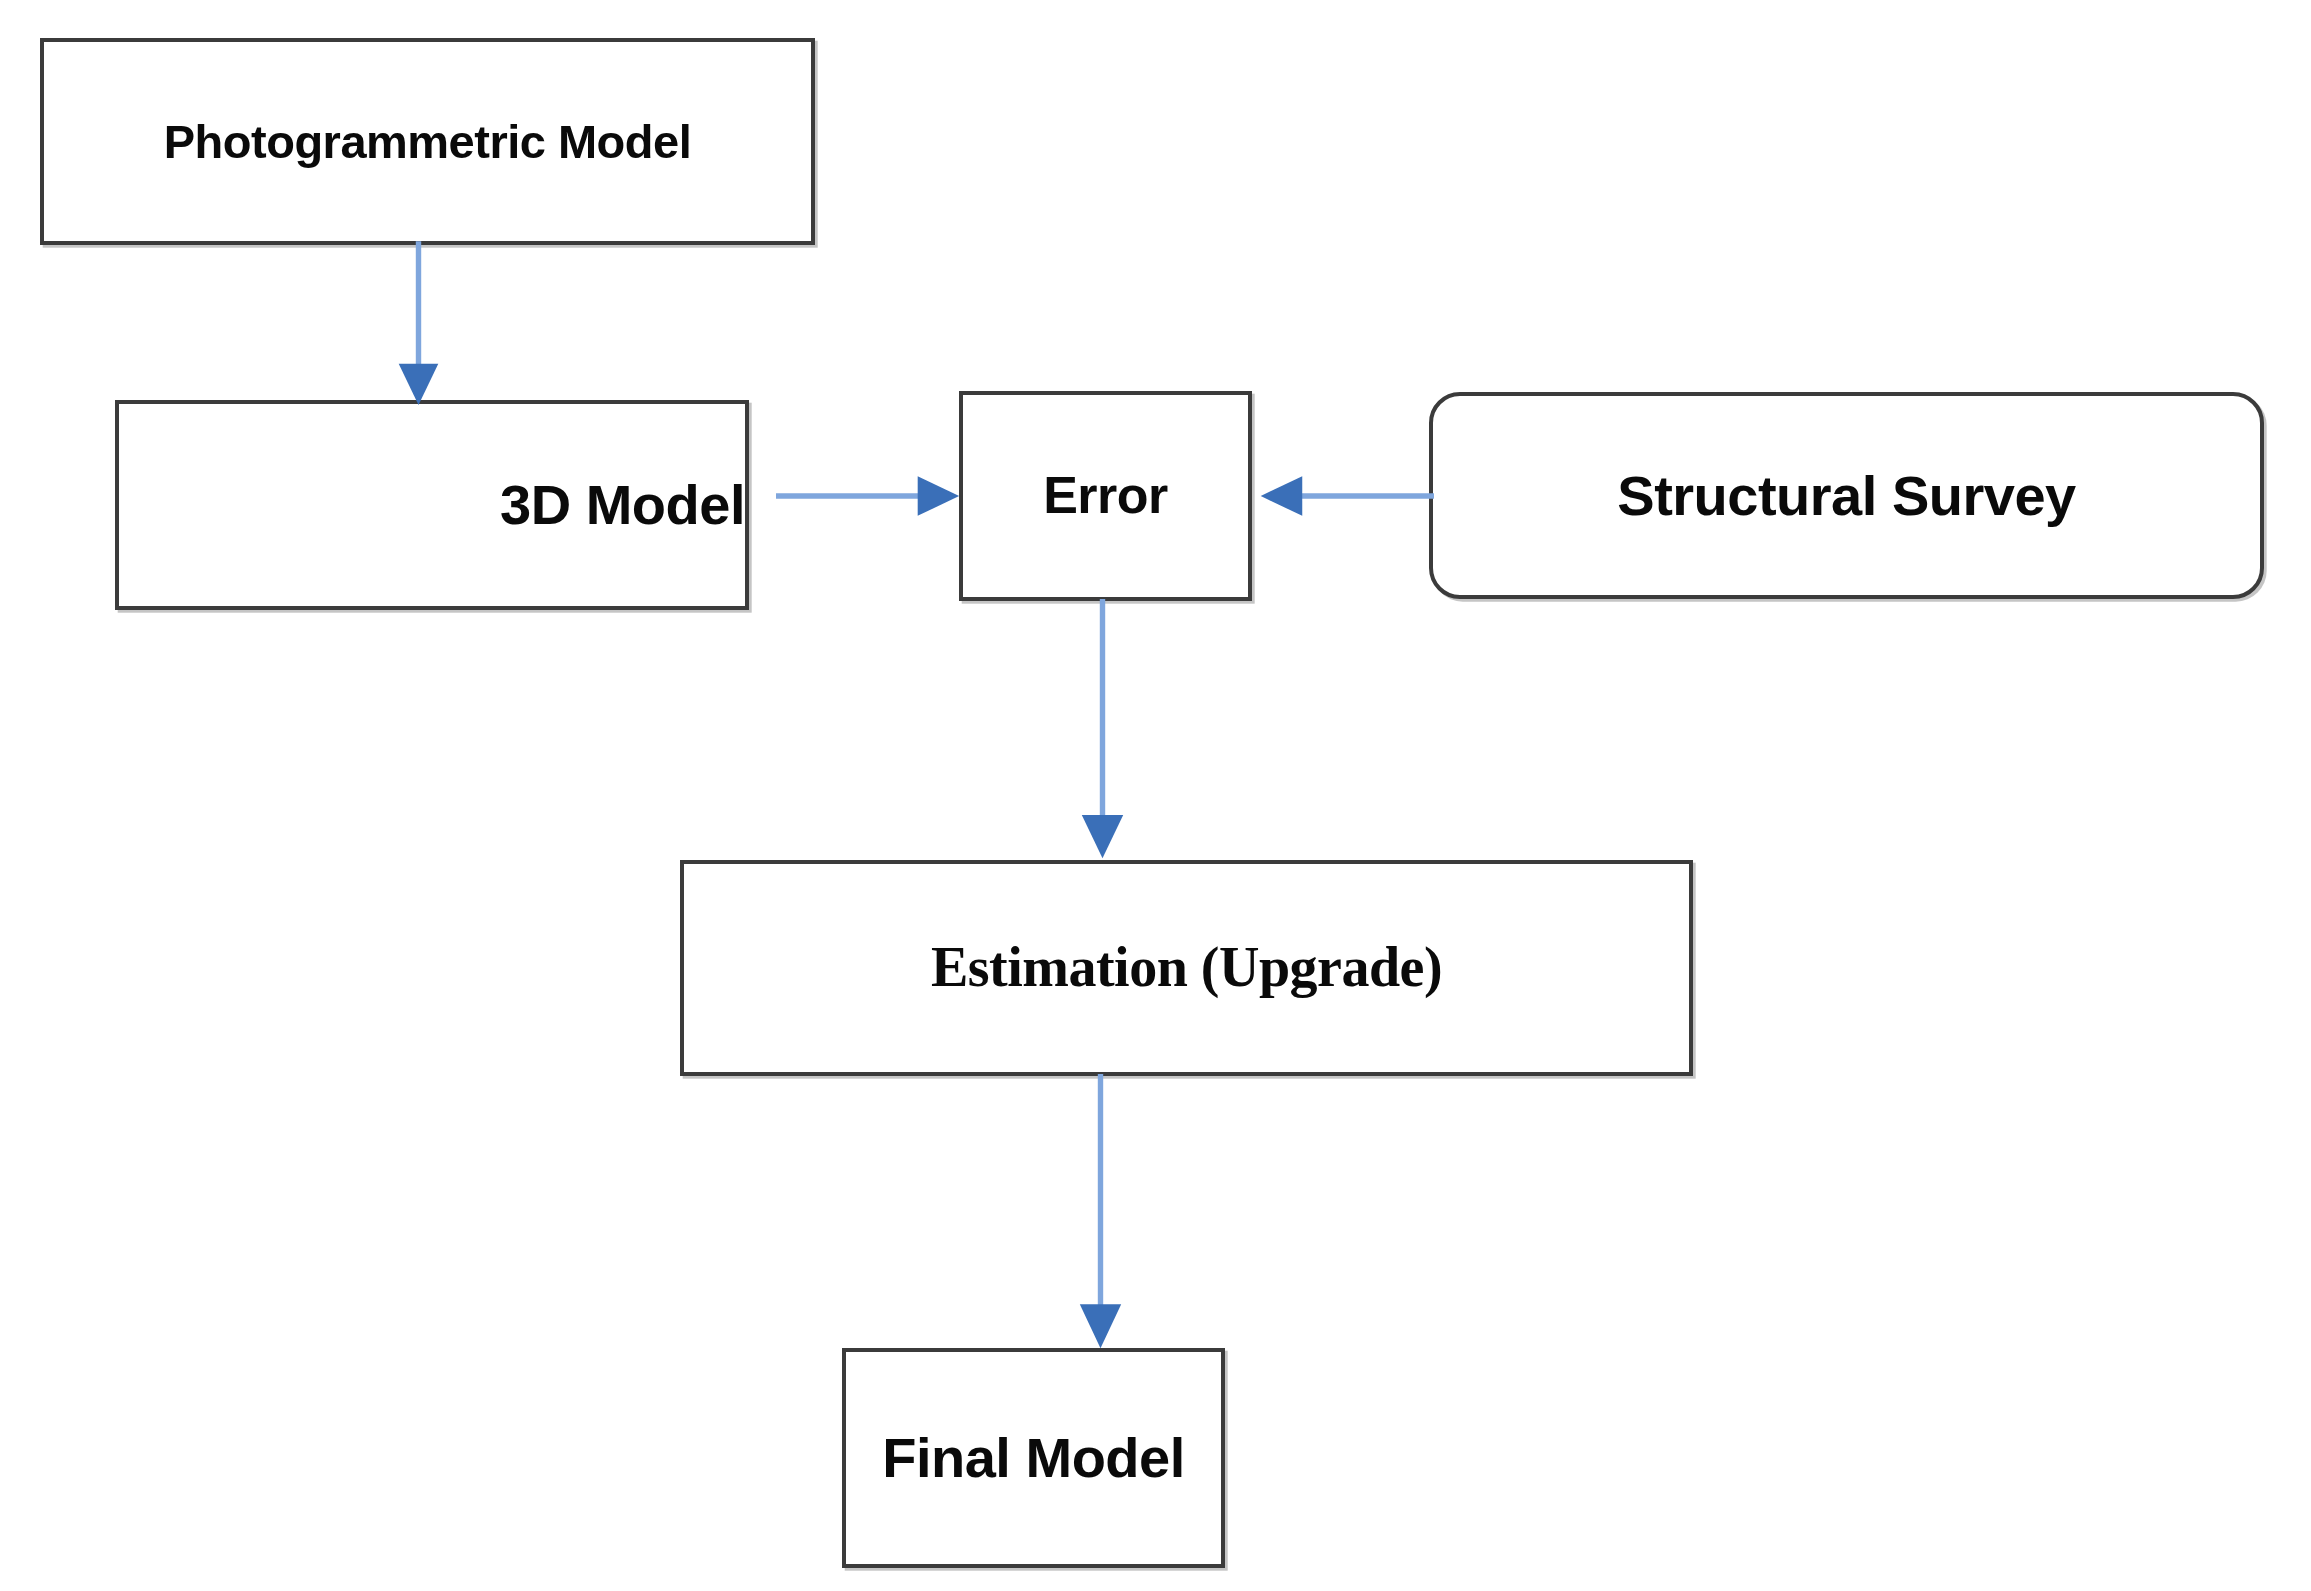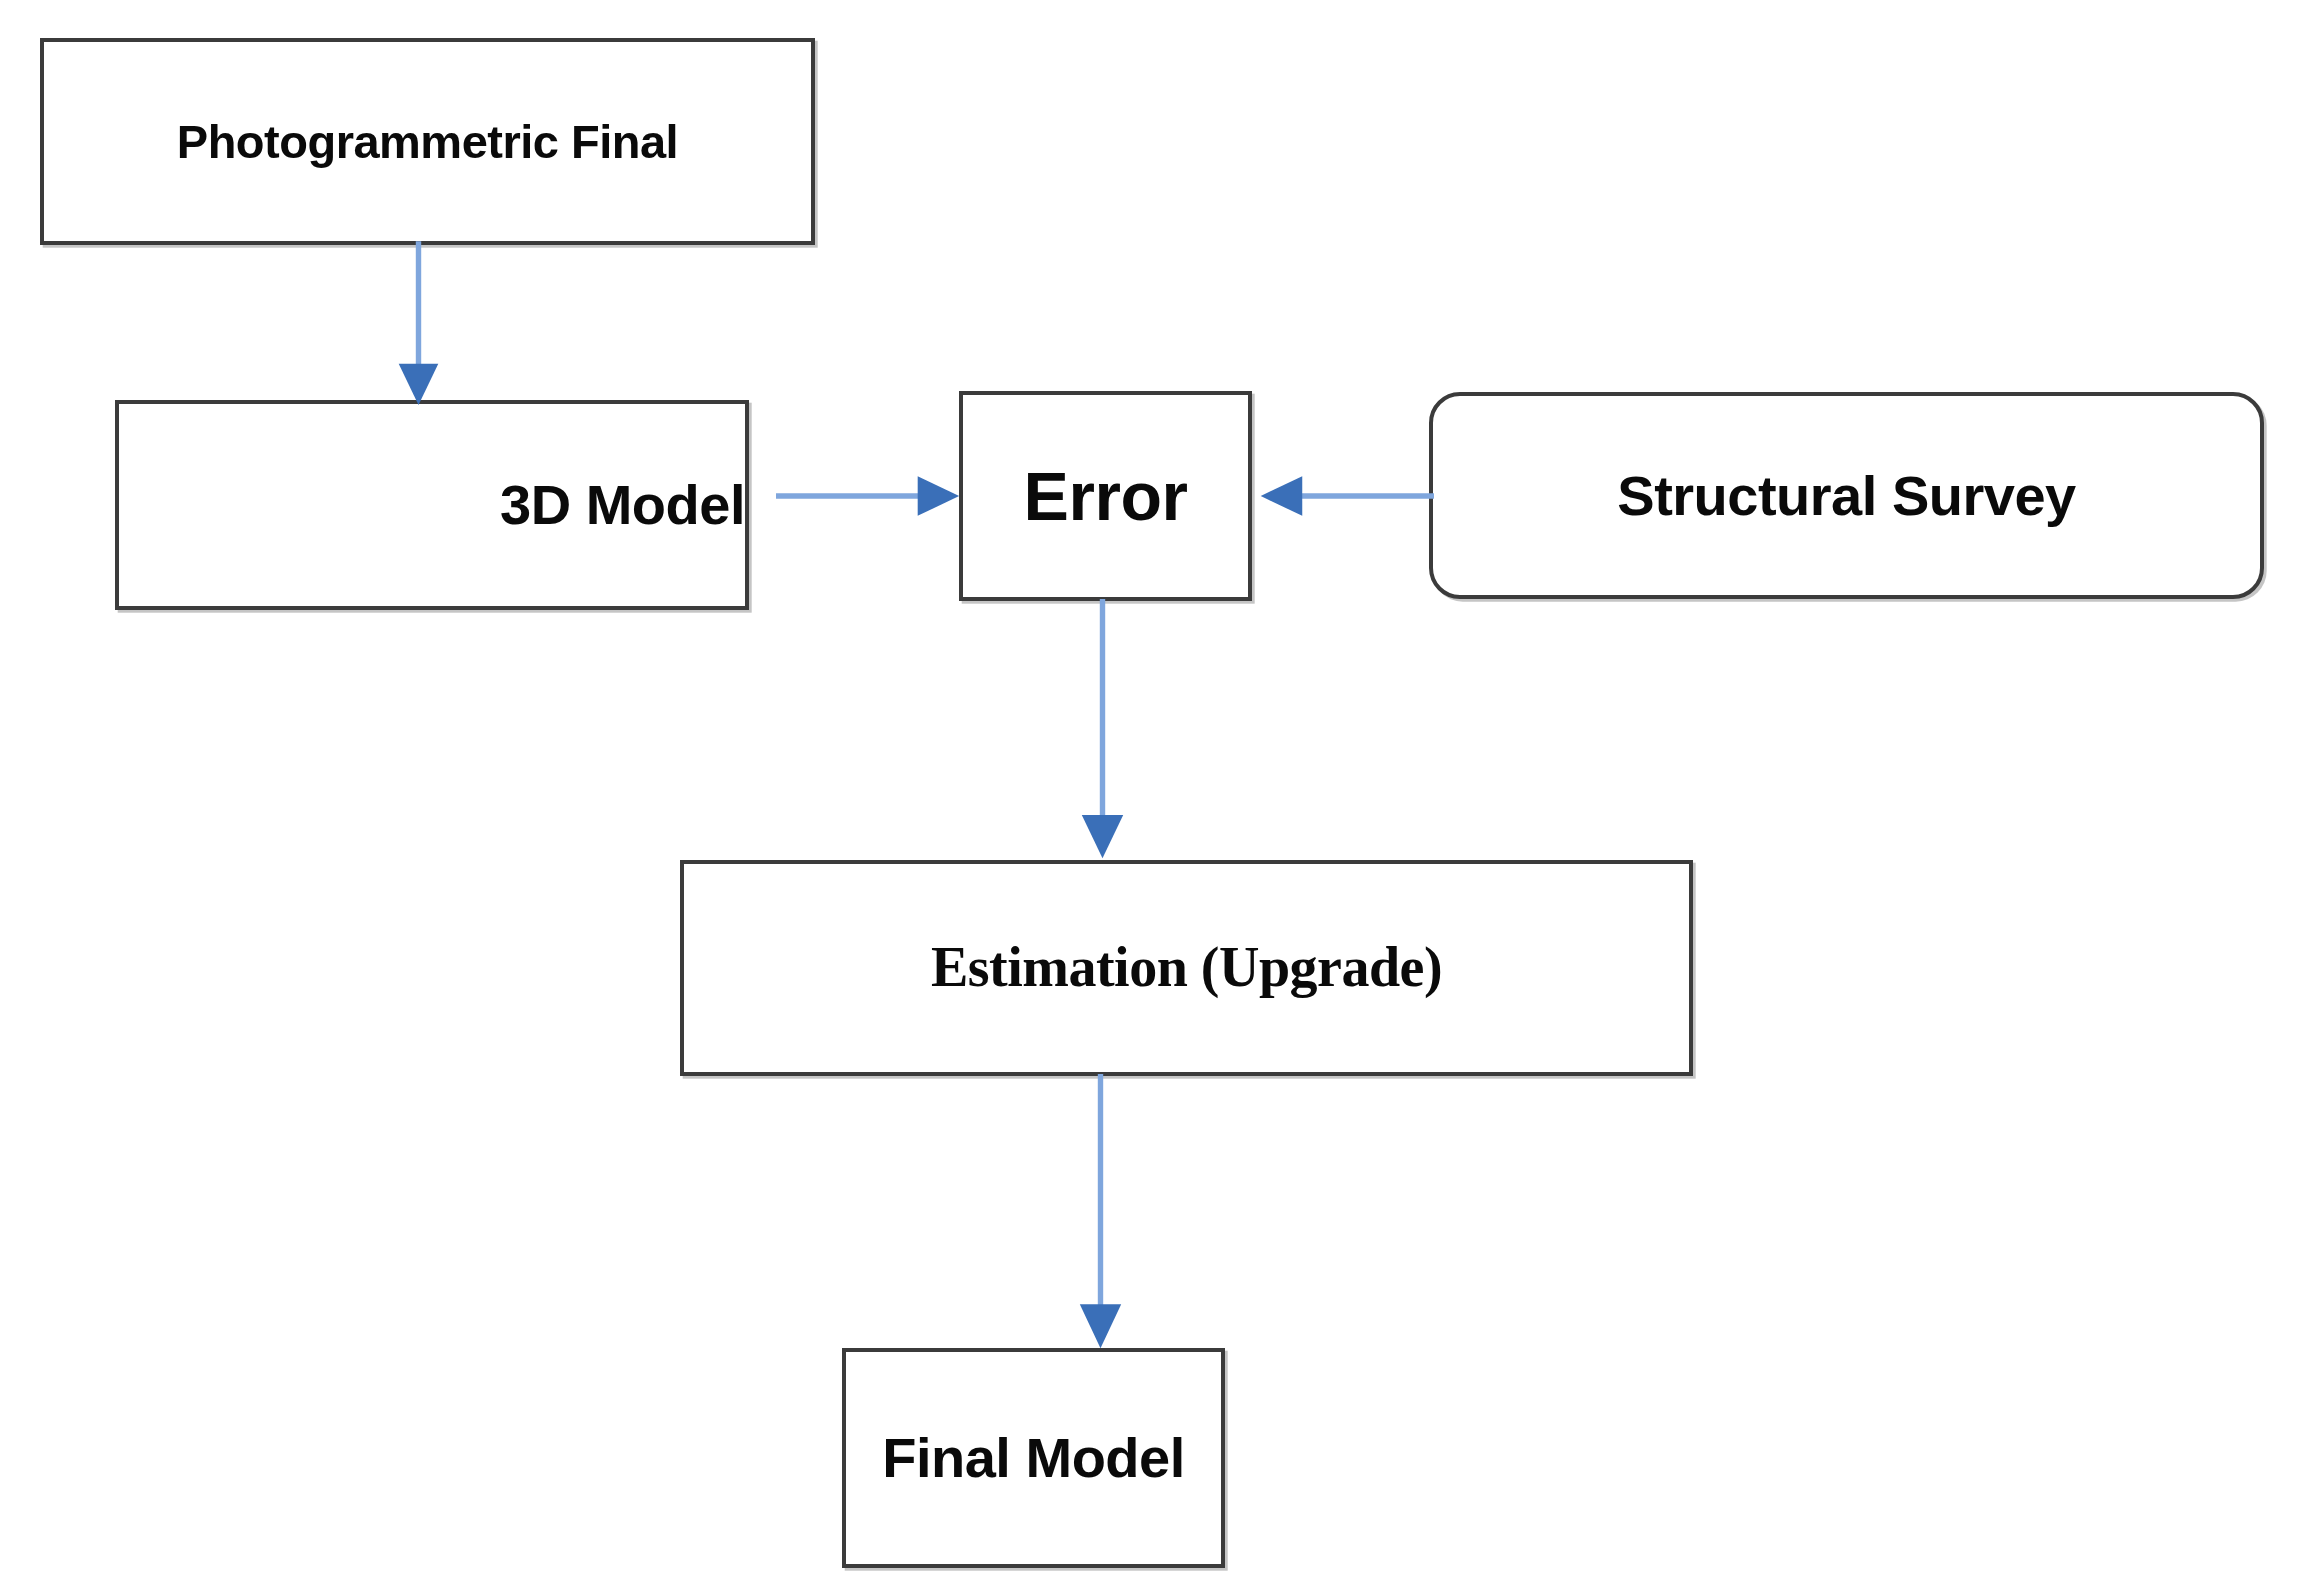--- a/index.html
+++ b/index.html
@@ -34,21 +34,21 @@
     letter-spacing: -0.5px;
   }
   
   #node-photogrammetric-survey { left: 40px;   top: 38px;   width: 775px; height: 207px; }
   #node-photogrammetric-survey .node-label { font-size: 47px; }
 
   #node-3d-model             { left: 115px;  top: 400px;  width: 634px; height: 210px; justify-content: flex-end; }
   #node-3d-model .node-label { font-size: 56px; }
 
   #node-error                { left: 959px; top: 391px;  width: 293px; height: 210px; }
-  #node-error .node-label    { font-size: 68px; }
+  #node-error .node-label    { font-size: 52px; }
 
   #node-structural-survey    { left: 1429px; top: 392px;  width: 835px; height: 207px; border-radius: 31px; }
   #node-structural-survey .node-label { font-size: 56px; }
 
   #node-estimation-upgrade   { left: 680px;  top: 860px;  width: 1013px; height: 216px; font-family: Liberation Serif, serif; }
   #node-estimation-upgrade .node-label { font-size: 56px; }
 
   #node-final-model          { left: 842px;  top: 1348px; width: 383px; height: 220px; }
   #node-final-model .node-label { font-size: 56px; }
 
@@ -57,21 +57,21 @@
     overflow: visible;
   }
   .connector svg { display: block; overflow: visible; }
 </style>
 </head>
 <body>
 
 <div id="canvas">
 
   <div class="node" id="node-photogrammetric-survey">
-    <span class="node-label">Photogrammetric Final</span>
+    <span class="node-label">Photogrammetric Model</span>
   </div>
 
   <div class="node" id="node-3d-model">
     <span class="node-label">3D Model</span>
   </div>
 
   <div class="node" id="node-error">
     <span class="node-label">Error</span>
   </div>
 

